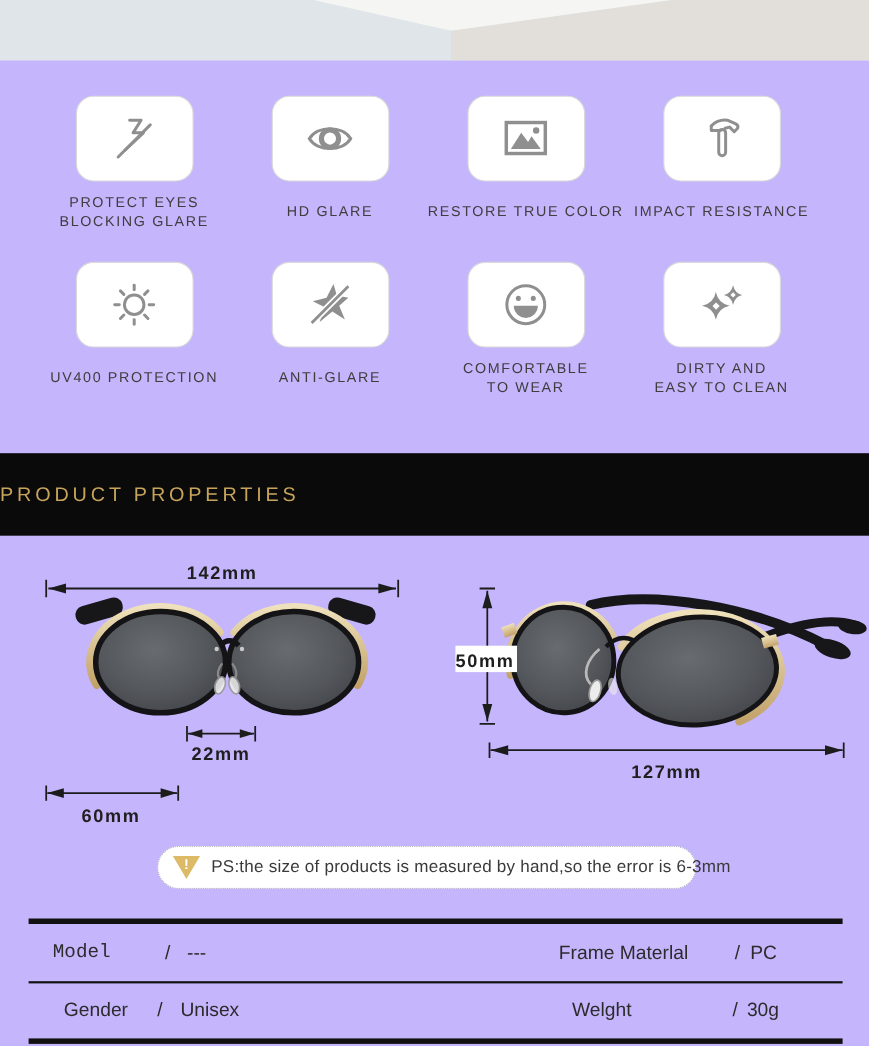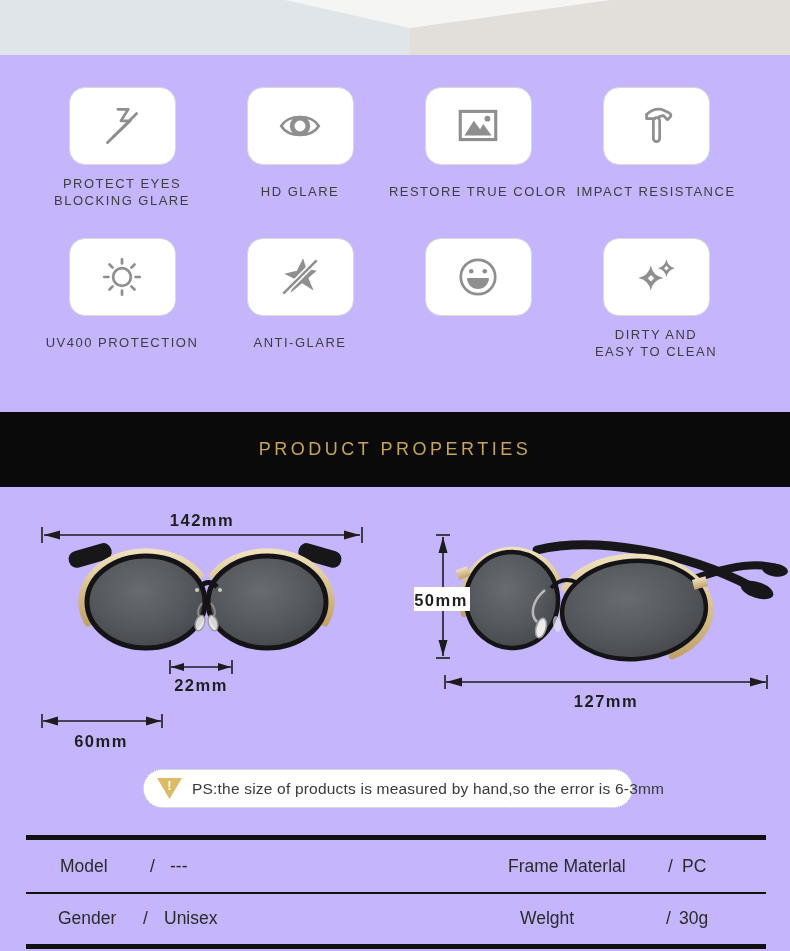--- a/index.html
+++ b/index.html
@@ -32,21 +32,21 @@
   .caption {
     margin-top:8px; height:38px;
     display:flex; flex-direction:column; justify-content:center;
     text-align:center; font-size:13px; letter-spacing:1.5px;
     line-height:17.5px; color:#3e3e3e; white-space:nowrap;
   }
 
   
   .banner {
     position:absolute; top:412px; left:0; width:790px; height:75px;
-    background:#0a0a0a; display:flex; align-items:center; justify-content:center;
+    background:#0a0a0a; display:flex; align-items:center; justify-content:flex-start;
   }
   .banner-title { color:#c7a45c; font-size:18px; letter-spacing:3.5px; font-weight:400; }
 
   
   .figure { position:absolute; top:495px; left:0; }
   .dim-line { stroke:#1c1c1c; stroke-width:1.6; }
   .dim-tick { stroke:#1c1c1c; stroke-width:1.6; }
   .dim-head { fill:#1c1c1c; }
   .dim-text { font-weight:600; font-size:16.5px; letter-spacing:1.5px; fill:#1f1f1f; }
 
@@ -169,20 +169,24 @@
       </div>
     </div>
     <div class="feature">
       <div class="icon-box">
         <svg width="48" height="48" viewBox="0 0 46 46">
           <circle cx="23" cy="23" r="16.5" fill="none" stroke="#8f8f8f" stroke-width="2.6"></circle>
           <circle cx="16.5" cy="17.5" r="2.2" fill="#8f8f8f"></circle>
           <circle cx="29.5" cy="17.5" r="2.2" fill="#8f8f8f"></circle>
           <path d="M12.5 24 A 10.5 10.5 0 0 0 33.5 24 Z" fill="#8f8f8f"></path>
         </svg>
+      </div>
+      <div class="caption">
+        <div>COMFORTABLE</div>
+        <div>TO WEAR</div>
       </div>
     </div>
     <div class="feature">
       <div class="icon-box">
         <svg width="48" height="48" viewBox="0 0 46 46">
           <path d="M18 12 Q20 22 30 24 Q20 26 18 36 Q16 26 6 24 Q16 22 18 12 Z" fill="#8f8f8f"></path>
           <rect x="16" y="22" width="4.4" height="4.4" fill="#ffffff" transform="rotate(45 18.2 24.2)"></rect>
           <path d="M33 6 Q34.5 13 41 14.5 Q34.5 16 33 23 Q31.5 16 25 14.5 Q31.5 13 33 6 Z" fill="#8f8f8f"></path>
           <rect x="31.4" y="12.9" width="3.2" height="3.2" fill="#ffffff" transform="rotate(45 33 14.5)"></rect>
         </svg>
@@ -296,21 +300,21 @@
       <span>!</span>
     </div>
     <div class="note-text">PS:the size of products is measured by hand,so the error is 6-3mm</div>
   </div>
 
   <div class="specs">
     <div class="rule rule-top"></div>
     <div class="rule rule-mid"></div>
     <div class="rule rule-bot"></div>
 
-    <span style="left:60px;  top:21px;">Model</span>
+    <span style="left:48px;  top:21px;font-family:Liberation Mono, monospace;">Model</span>
     <span style="left:150px; top:21px;">/</span>
     <span style="left:170px; top:21px;">---</span>
     <span style="left:508px; top:21px;">Frame Materlal</span>
     <span style="left:668px; top:21px;">/</span>
     <span style="left:682px; top:21px;">PC</span>
 
     <span style="left:58px;  top:73px;text-align:center;">Gender</span>
     <span style="left:143px; top:73px;">/</span>
     <span style="left:164px; top:73px;">Unisex</span>
     <span style="left:520px; top:73px;">Welght</span>

